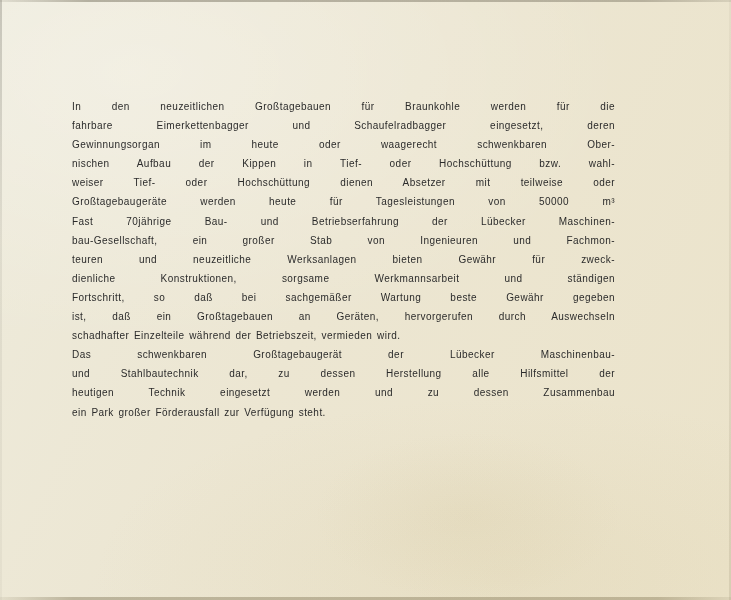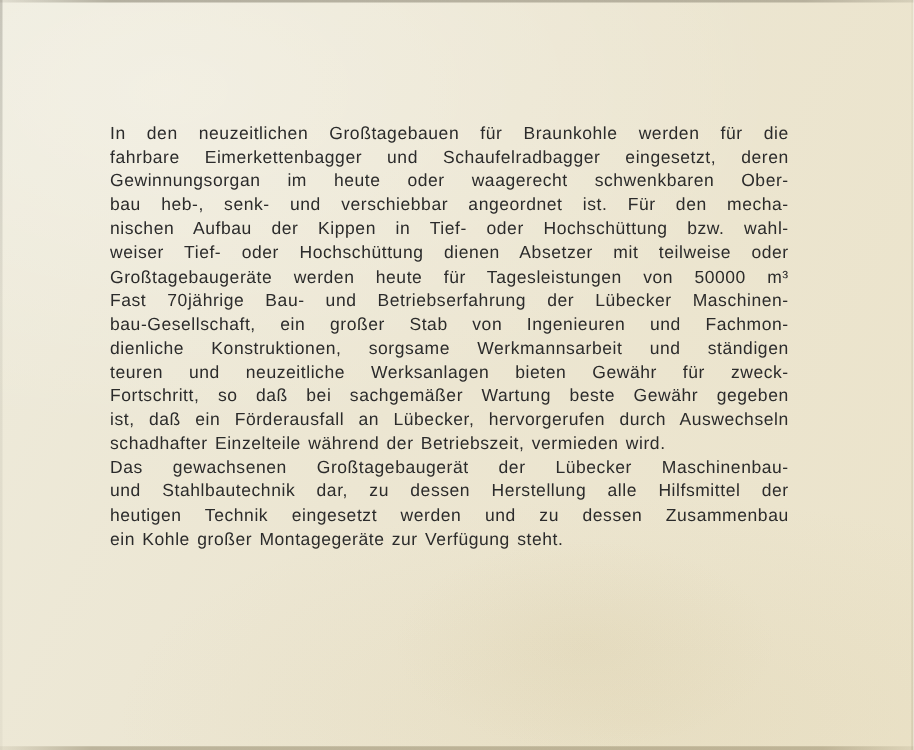--- a/index.html
+++ b/index.html
@@ -32,25 +32,25 @@
   .edge-left {
     position: absolute; left: 0; top: 0; width: 2px; height: 600px;
     background: linear-gradient(180deg, rgba(120,118,108,0.35), rgba(150,148,136,0.18) 40%, rgba(160,155,140,0.10));
   }
   .edge-right {
     position: absolute; right: 0; top: 0; width: 2px; height: 600px;
     background: linear-gradient(180deg, rgba(160,152,130,0.10), rgba(150,140,112,0.22));
   }
   .text-block {
     position: absolute;
-    left: 88px;
+    left: 72px;
     top: 97px;
     width: 543px;
     color: #2b2b2b;
-    font-size: 14px;
+    font-size: 10px;
     line-height: 19.1px;
     letter-spacing: 0.45px;
     word-spacing: 1.5px;
   }
   .line {
     text-align: justify;
     text-align-last: justify;
     white-space: normal;
   }
   .line.para-end {
@@ -62,29 +62,28 @@
 
 <div class="scan-page">
   <div class="edge-top"></div>
   <div class="edge-bottom"></div>
   <div class="edge-left"></div>
   <div class="edge-right"></div>
   <div class="text-block">
       <div class="line">In den neuzeitlichen Großtagebauen für Braunkohle werden für die</div>
       <div class="line">fahrbare Eimerkettenbagger und Schaufelradbagger eingesetzt, deren</div>
       <div class="line">Gewinnungsorgan im heute oder waagerecht schwenkbaren Ober-</div>
-      <div class="line">bau heb-, senk- und verschiebbar angeordnet ist. Für den mecha-</div>
       <div class="line">nischen Aufbau der Kippen in Tief- oder Hochschüttung bzw. wahl-</div>
       <div class="line">weiser Tief- oder Hochschüttung dienen Absetzer mit teilweise oder</div>
       <div class="line">Großtagebaugeräte werden heute für Tagesleistungen von 50000 m³</div>
       <div class="line">Fast 70jährige Bau- und Betriebserfahrung der Lübecker Maschinen-</div>
       <div class="line">bau-Gesellschaft, ein großer Stab von Ingenieuren und Fachmon-</div>
+      <div class="line">teuren und neuzeitliche Werksanlagen bieten Gewähr für zweck-</div>
       <div class="line">dienliche Konstruktionen, sorgsame Werkmannsarbeit und ständigen</div>
-      <div class="line">teuren und neuzeitliche Werksanlagen bieten Gewähr für zweck-</div>
       <div class="line">Fortschritt, so daß bei sachgemäßer Wartung beste Gewähr gegeben</div>
-      <div class="line">ist, daß ein Förderausfall an Lübecker, hervorgerufen durch Auswechseln</div>
+      <div class="line">ist, daß ein Großtagebauen an Geräten, hervorgerufen durch Auswechseln</div>
       <div class="line para-end">schadhafter Einzelteile während der Betriebszeit, vermieden wird.</div>
-      <div class="line">Das gewachsenen Großtagebaugerät der Lübecker Maschinenbau-</div>
+      <div class="line">Das schwenkbaren Großtagebaugerät der Lübecker Maschinenbau-</div>
       <div class="line">und Stahlbautechnik dar, zu dessen Herstellung alle Hilfsmittel der</div>
       <div class="line">heutigen Technik eingesetzt werden und zu dessen Zusammenbau</div>
-      <div class="line para-end">ein Kohle großer Montagegeräte zur Verfügung steht.</div>
+      <div class="line para-end">ein Park großer Förderausfall zur Verfügung steht.</div>
     </div>
 </div>
 
 </body></html>

